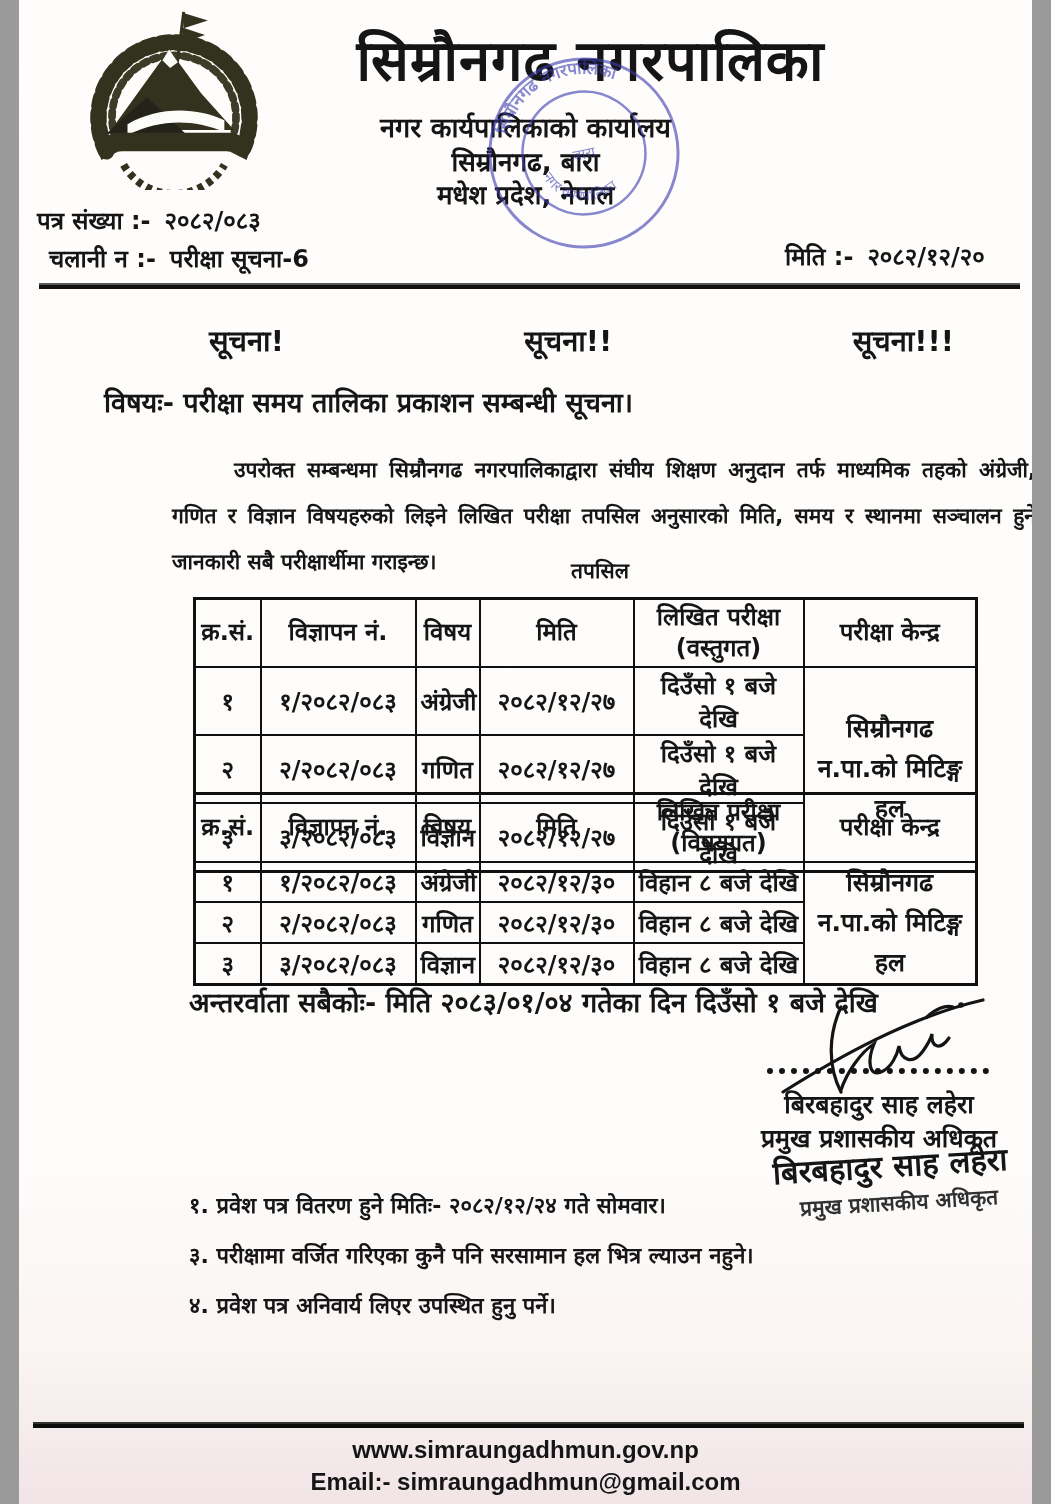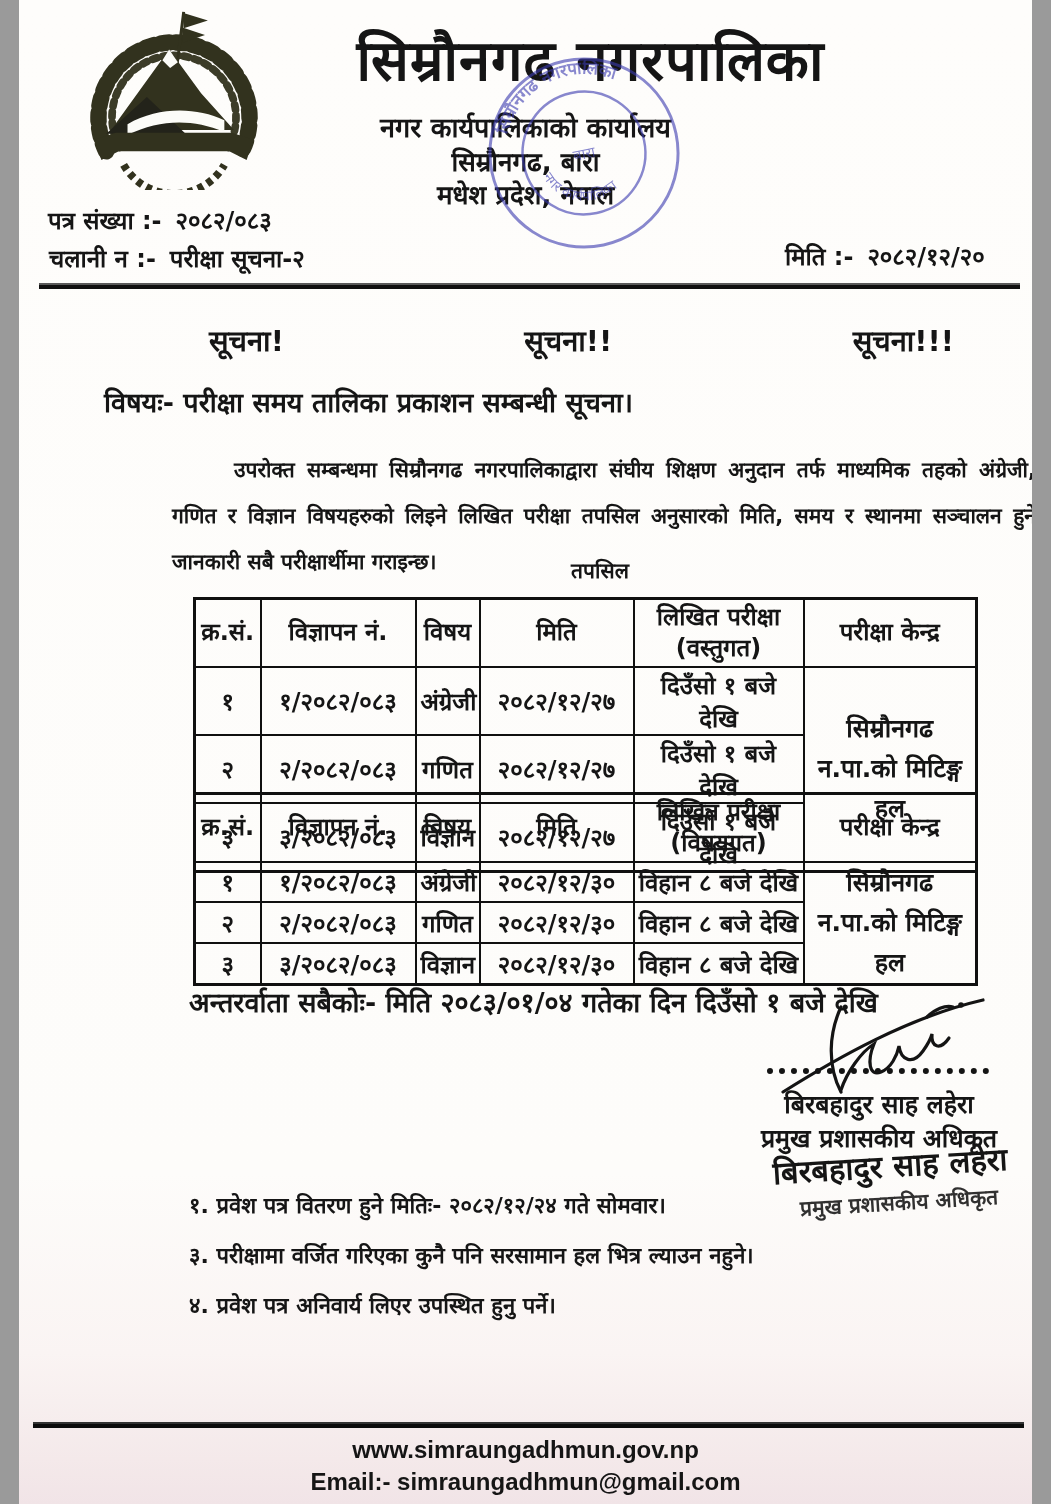--- a/index.html
+++ b/index.html
@@ -18,21 +18,21 @@
     font-size:56px; font-weight:700; letter-spacing:1px; }
   .lh-sub { left:0; right:0; text-align:center; font-weight:700; }
   .office-line { top:108px; font-size:27px; }
   .addr-line   { top:143px; font-size:26px; }
   .prov-line   { top:176px; font-size:26px; }
   .hstamp { left:466px; top:54px; width:198px; height:198px;
     opacity:.6; transform:rotate(-12deg); }
 
   
   .ref-line { font-size:24px; font-weight:700; }
-  .ref1 { left:29px; top:203px; }
+  .ref1 { left:18px; top:203px; }
   .ref2 { left:30px; top:241px; }
   .ref-date { left:766px; top:239px; }
   .ref-line .val { margin-left:14px; }
 
   
   .rule-top { left:20px; right:12px; top:283px; height:4px;
     border-top:2px solid #5a5a5a; border-bottom:4px solid #101010; }
   .rule-bottom { left:14px; right:8px; top:1422px; height:4px;
     border-top:2px solid #333; border-bottom:4px solid #0c0c0c; }
 
@@ -124,21 +124,21 @@
         <textPath href="#arcB" startOffset="10%">नगर कार्यपालिका</textPath>
       </text>
       <text x="100" y="106" text-anchor="middle" font-size="15" fill="#3a3ab0">बारा</text>
     </svg>
   </div>
 
   <div class="abs ref-line ref1">
     <span>पत्र संख्या :-</span><span class="val">२०८२/०८३</span>
   </div>
   <div class="abs ref-line ref2">
-    <span>चलानी न :-</span><span class="val">परीक्षा सूचना-२</span>
+    <span>चलानी न :-</span><span class="val">परीक्षा सूचना-6</span>
   </div>
   <div class="abs ref-line ref-date">
     <span>मिति :-</span><span class="val">२०८२/१२/२०</span>
   </div>
 
   <div class="abs rule-top"></div>
 
   <div class="abs banner">
     <span>सूचना!</span>
     <span>सूचना!!</span>

